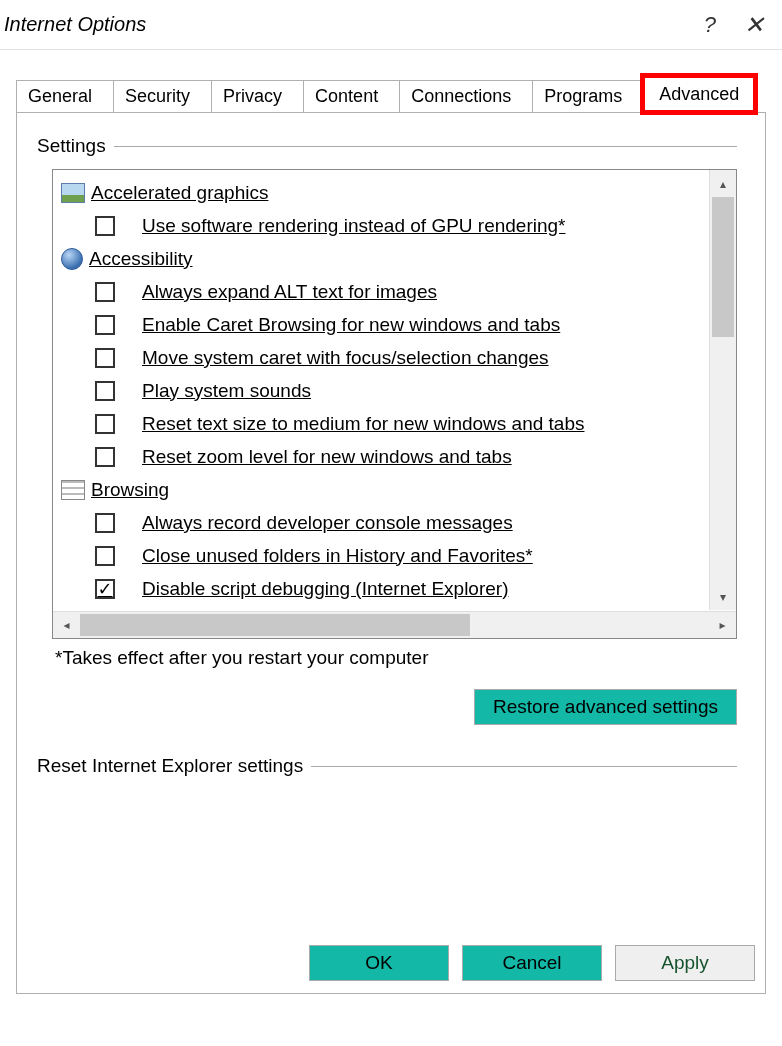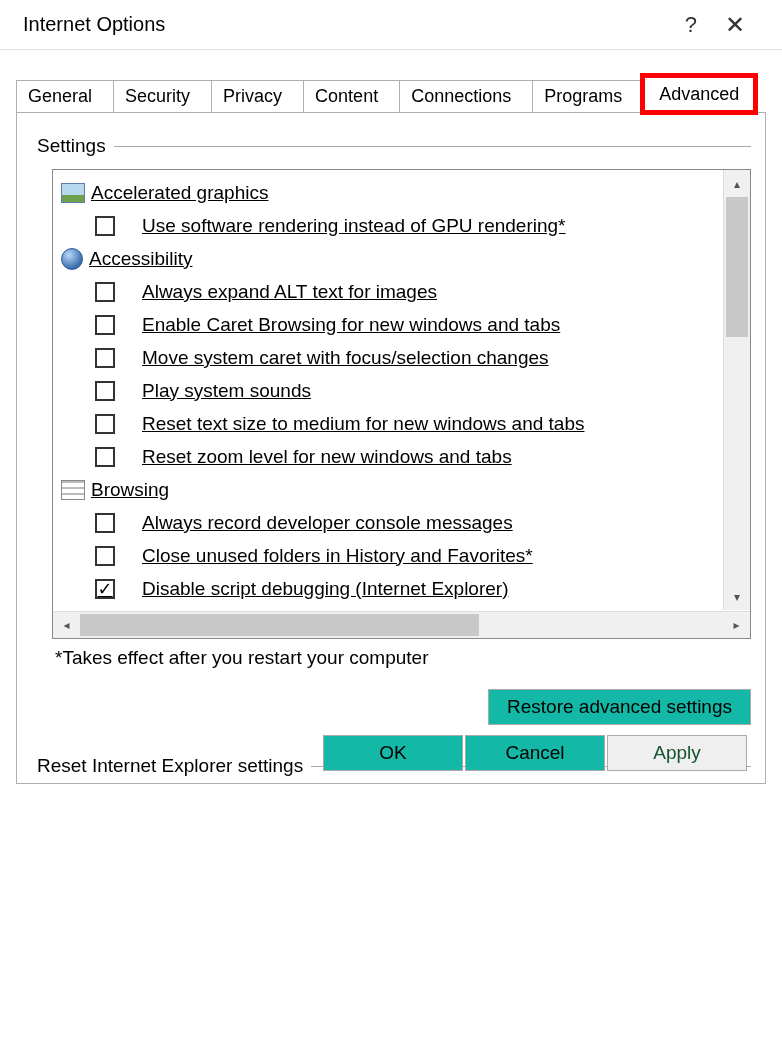--- a/index.html
+++ b/index.html
@@ -9,22 +9,23 @@
       background: #fff;
       width: 782px;
       height: 1046px;
       overflow: hidden;
       color: #000;
     }
     .titlebar {
       height: 50px;
       display: flex;
       align-items: center;
-      padding: 0 19px;
+      padding: 0 0;
       border-bottom: 1px solid #e0e0e0;
+      font-style: italic;
     }
     .titlebar-title {
       flex: 1;
       font-size: 20px;
       padding-left: 4px;
     }
     .titlebar-icons {
       display: flex;
       gap: 28px;
       align-items: center;
@@ -57,22 +58,22 @@
       cursor: default;
     }
     .tab.active-highlight {
       outline: 5px solid #f00;
       outline-offset: -2px;
       z-index: 5;
       padding: 7px 15px;
     }
     .tab-panel {
       border: 1px solid #b0b0b0;
-      height: 672px;
-      padding: 18px 14px 12px 20px;
+      height: 882px;
+      padding: 18px 28px 12px 20px;
       position: relative;
     }
     .groupbox {
       position: relative;
       margin-top: 4px;
     }
     .group-header {
       display: flex;
       align-items: center;
       margin-bottom: 12px;
@@ -248,24 +249,24 @@
       padding: 7px 0;
       outline: 5px solid #f00;
       outline-offset: 1px;
     }
     .reset-note {
       font-size: 19px;
       margin-top: 22px;
     }
     .dialog-buttons {
       position: absolute;
-      right: 18px;
+      right: 10px;
       bottom: 12px;
       display: flex;
-      gap: 2px;
+      gap: 13px;
     }
     .tab-baseline {
       position: absolute;
       left: 0; right: 0; bottom: 0;
       height: 1px;
     }
   </style>
 </head>
 <body>
 

